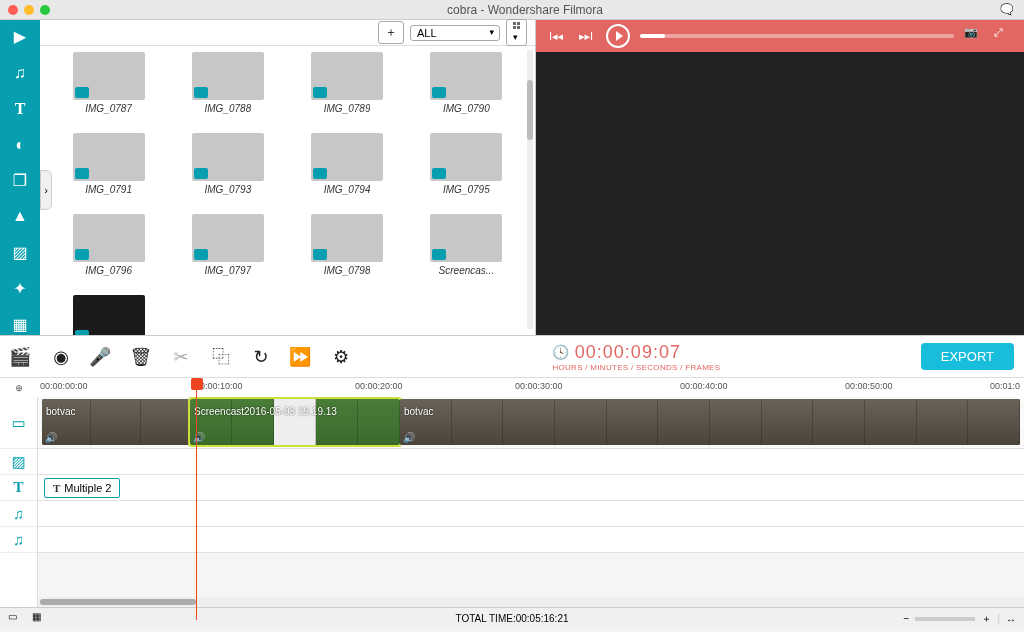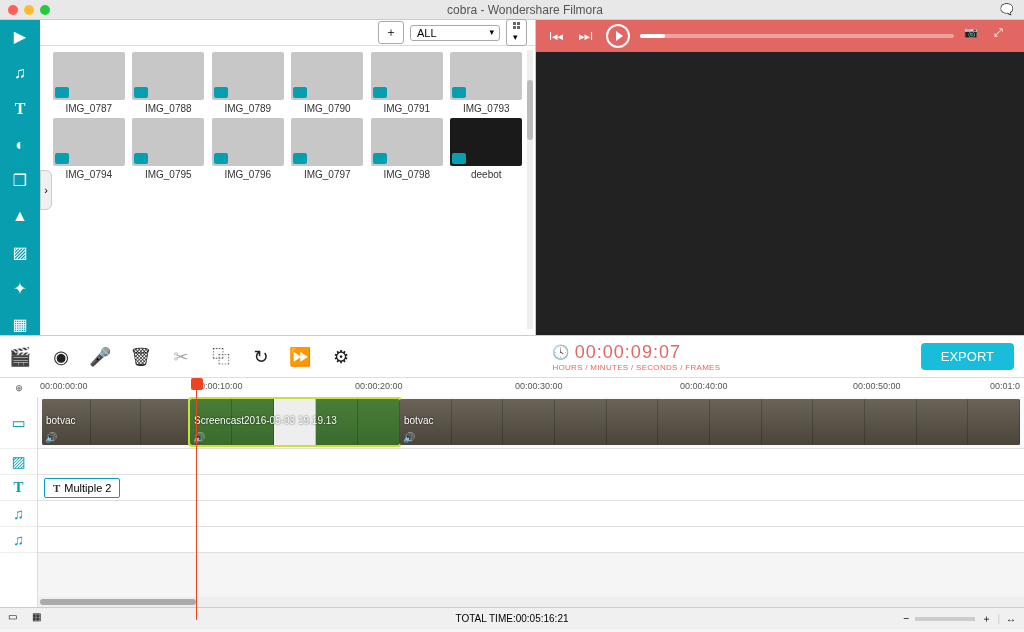--- a/index.html
+++ b/index.html
@@ -13,21 +13,21 @@
 .upper { display:flex; height:315px; }
 .sidebar { width:40px; background:#079fb0; display:flex; flex-direction:column; align-items:center; padding-top:6px; gap:14px; }
 .sidebar .sicon{ width:22px; height:22px; color:#fff; display:flex; align-items:center; justify-content:center; font-size:16px; cursor:pointer;}
 .media-area{ flex:1; background:#fff; border-right:1px solid #ccc; display:flex; flex-direction:column; position:relative;}
 .media-toolbar{ height:26px; display:flex; align-items:center; justify-content:flex-end; gap:6px; padding:0 8px; border-bottom:1px solid #ddd;}
 .tb-btn{ border:1px solid #aaa; background:#fff; padding:2px 6px; border-radius:3px; cursor:pointer; font-size:12px;}
 .tb-select{ border:1px solid #aaa; background:#fff; padding:1px 18px 1px 6px; border-radius:3px; font-size:11px; min-width:90px; position:relative;}
 .grid-dot{ display:grid; grid-template-columns:repeat(2,1fr); gap:1px;}
 .grid-dot span{width:3px;height:3px;background:#666;}
 .thumbs{ flex:1; overflow:auto; padding:6px 6px; }
-.thumb-grid{ display:grid; grid-template-columns:repeat(6,1fr); gap:4px 2px; padding:0 4px;}
+.thumb-grid{ display:grid; grid-template-columns:repeat(4,1fr); gap:19px 2px; padding:0 4px;font-style:italic;}
 .thumb{ display:flex; flex-direction:column; align-items:center; cursor:pointer;}
 .thumb-img{ width:72px; height:48px; background:#c7c7c7; border-radius:2px; position:relative; }
 .thumb-badge{ position:absolute; bottom:2px; left:2px; width:14px; height:11px; background:#079fb0; border-radius:2px;}
 .thumb-name{ font-size:10px; color:#333; margin-top:3px; white-space:nowrap; overflow:hidden; text-overflow:ellipsis; max-width:78px; text-align:center;}
 .scroll-y{ position:absolute; right:2px; top:30px; bottom:6px; width:6px; background:#eee;}
 .scroll-thumb-y{ position:absolute; top:30px; left:0; width:100%; height:60px; background:#bbb; border-radius:3px;}
 .expand-handle{ position:absolute; left:40px; top:170px; width:12px; height:40px; background:#f0f0f0; border:1px solid #ccc; border-radius:0 6px 6px 0; display:flex;align-items:center;justify-content:center;}
 .preview{ width:488px; background:#222; display:flex; flex-direction:column;}
 .preview-img{ flex:1; background:linear-gradient(135deg,#3a6b2d 0%,#4a7d38 40%,#5c8f43 60%,#3f7131 100%); position:relative;}
 .dandelion{position:absolute; width:46px; height:46px; border-radius:50%; background:radial-gradient(circle,rgba(255,255,255,0.85) 0%,rgba(255,255,255,0.2) 60%,transparent 70%);}
@@ -59,21 +59,21 @@
 .add-track{ width:38px; display:flex;align-items:center;justify-content:center;}
 
 .timeline-area{ height:210px; background:#f5f5f5; display:flex;}
 .track-labels{ width:38px; background:#fff; border-right:1px solid #ddd; display:flex; flex-direction:column;}
 .tl-icon{ height:52px; display:flex;align-items:center;justify-content:center; color:#079fb0; font-size:15px; border-bottom:1px solid #eee;}
 .tl-icon.small{height:26px; font-size:15px;}
 .tracks{ flex:1; overflow:hidden; position:relative;}
 .track{ height:52px; border-bottom:1px solid #e0e0e0; position:relative; background:#fafafa;}
 .track.small{height:26px; background:#fff;}
 .clip{ position:absolute; top:2px; height:46px; background:#555045; border-radius:2px; overflow:hidden;}
-.clip-label{ position:absolute; top:16px; left:4px; color:#fff; font-size:10px; z-index:2; text-shadow:0 0 2px rgba(0,0,0,.8);}
+.clip-label{ position:absolute; top:7px; left:4px; color:#fff; font-size:10px; z-index:2; text-shadow:0 0 2px rgba(0,0,0,.8);}
 .clip.selected{ outline:2px solid #cde03a; background:#1a9fb5;}
 .clip-frames{ display:flex; height:100%;}
 .frame{ flex:1; background:linear-gradient(#6a6358,#4a443a); border-right:1px solid rgba(0,0,0,.2);}
 .frame.green{background:linear-gradient(#4a7d38,#3a6b2d);}
 .speaker{ position:absolute; bottom:2px; left:3px; color:#fff; font-size:10px;}
 .text-clip{ position:absolute; top:3px; left:6px; height:20px; background:#fff; border:1px solid #079fb0; border-radius:2px; padding:2px 8px; display:flex;align-items:center; gap:4px; font-size:11px;}
 
 .statusbar{ height:22px; background:#f0f0f0; border-top:1px solid #ccc; display:flex; align-items:center; font-size:10px; padding:0 8px; gap:8px;}
 .sb-icon{width:16px;height:16px;cursor:pointer;}
 .sb-time{ position:absolute; left:50%; transform:translateX(-50%);}
@@ -184,20 +184,26 @@
             <div class="thumb-img" style="">
               <div class="thumb-badge"></div>
             </div>
             <div class="thumb-name">IMG_0797</div>
           </div>
           <div class="thumb">
             <div class="thumb-img" style="">
               <div class="thumb-badge"></div>
             </div>
             <div class="thumb-name">IMG_0798</div>
+          </div>
+          <div class="thumb">
+            <div class="thumb-img" style="">
+              <div class="thumb-badge"></div>
+            </div>
+            <div class="thumb-name">Screencas...</div>
           </div>
           <div class="thumb">
             <div class="thumb-img" style="background:#1a1a1a;">
               <div class="thumb-badge"></div>
             </div>
             <div class="thumb-name">deebot</div>
           </div>
         </div>
     </div>
     <div class="scroll-y">
@@ -247,21 +253,21 @@
 
 <div class="ruler">
   <div class="add-track" style="position:absolute;left:0;top:0;height:100%;">⊕</div>
   <div class="playhead"></div>
   <div class="playhead-line"></div>
 <span class="ruler-mark" style="left: 40px;">00:00:00:00</span>
     <span class="ruler-mark" style="left: 195px;">00:00:10:00</span>
     <span class="ruler-mark" style="left: 355px;">00:00:20:00</span>
     <span class="ruler-mark" style="left: 515px;">00:00:30:00</span>
     <span class="ruler-mark" style="left: 680px;">00:00:40:00</span>
-    <span class="ruler-mark" style="left: 845px; margin-left: 8px;">00:00:50:00</span>
+    <span class="ruler-mark" style="left: 845px;">00:00:50:00</span>
     <span class="ruler-mark" style="left: 990px;">00:01:0</span>
   </div>
 
 <div class="timeline-area">
   <div class="track-labels">
     <div class="tl-icon">▭</div>
     <div class="tl-icon small">▨</div>
     <div class="tl-icon small" style="font-family:serif;font-weight:bold;">T</div>
     <div class="tl-icon small">♫</div>
     <div class="tl-icon small">♫</div>

